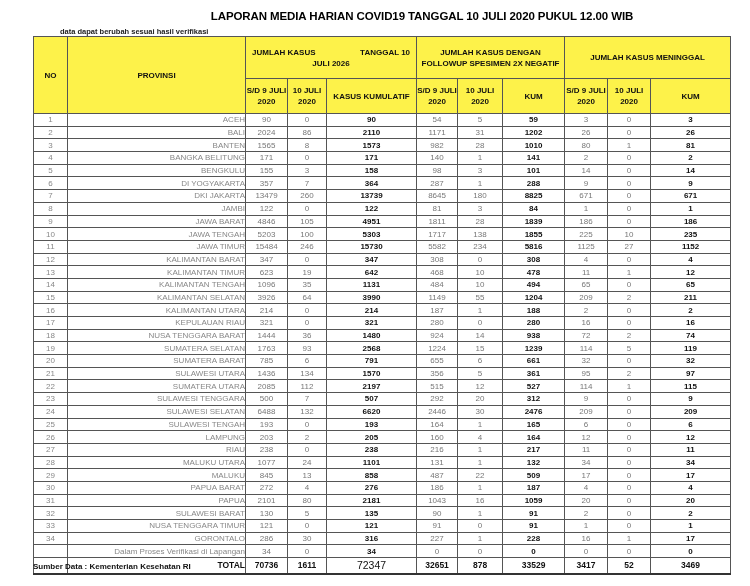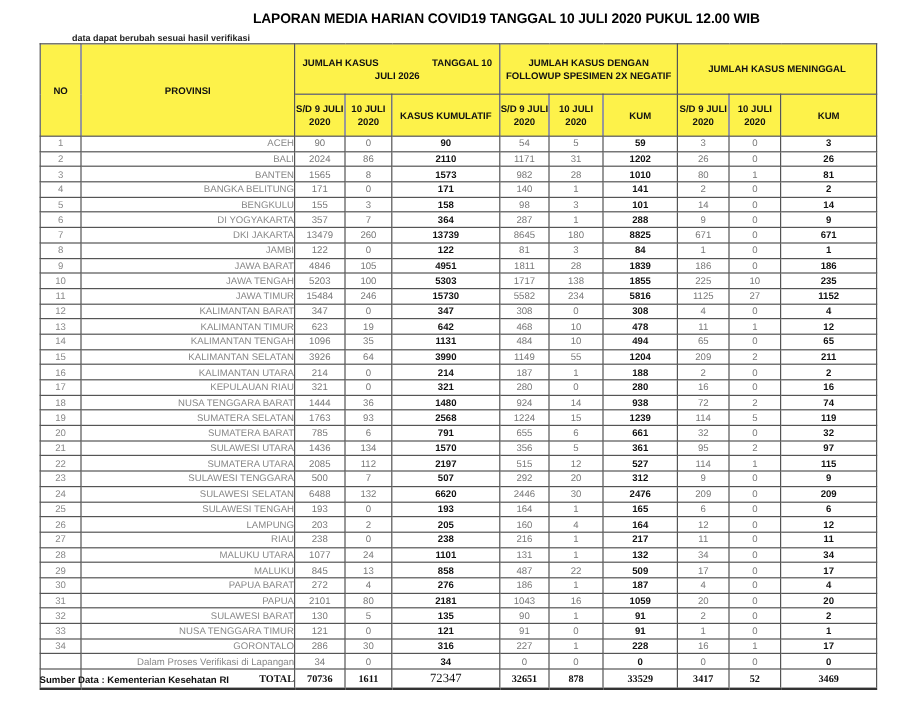--- a/index.html
+++ b/index.html
@@ -9,21 +9,21 @@
   table.report { position: absolute; left: 33px; top: 36px; border-collapse: collapse; table-layout: fixed; width: 697px; }
   table.report th, table.report td { border: 1px solid #555; padding: 0; overflow: hidden; white-space: nowrap; }
   table.report thead th { background: #fdf24a; font-weight: bold; font-size: 8px; text-align: center; line-height: 11px; color: #111; }
   table.report thead tr.h1 th { height: 41px; }
   table.report thead tr.h2 th { height: 34px; }
   table.report thead th.wrap { white-space: normal; }
   table.report tbody td { height: 11.7px; font-size: 8px; line-height: 11px; color: #777; text-align: center; font-family: "Liberation Sans", sans-serif; }
   table.report tbody td.prov { text-align: right; padding-left: 3px; color: #888; }
   table.report tbody td.no { color: #888; }
   table.report tbody td.kum { font-weight: bold; color: #111; }
-  table.report tbody tr.total td { font-weight: bold; color: #111; height: 15px; font-size: 8.5px; border-bottom: 2px solid #333; font-family: Liberation Serif, serif; }
+  table.report tbody tr.total td { font-weight: bold; color: #111; height: 15px; font-size: 8.5px; border-bottom: 2px solid #333; }
   table.report tbody tr.total td.bigkum { font-size: 10.5px; font-weight: normal; }
   table.report tbody tr.total td.prov { color: #111; }
   .split { display: flex; justify-content: space-between; padding: 0 6px; align-items: center; }
   .footer { position: absolute; left: 33px; top: 562px; font-size: 8px; font-weight: bold; color: #111; }
 </style>
 </head>
 <body>
 
 <div class="title">LAPORAN MEDIA HARIAN COVID19 TANGGAL 10 JULI 2020 PUKUL 12.00 WIB</div>
 <div class="subtitle">data dapat berubah sesuai hasil verifikasi</div>

